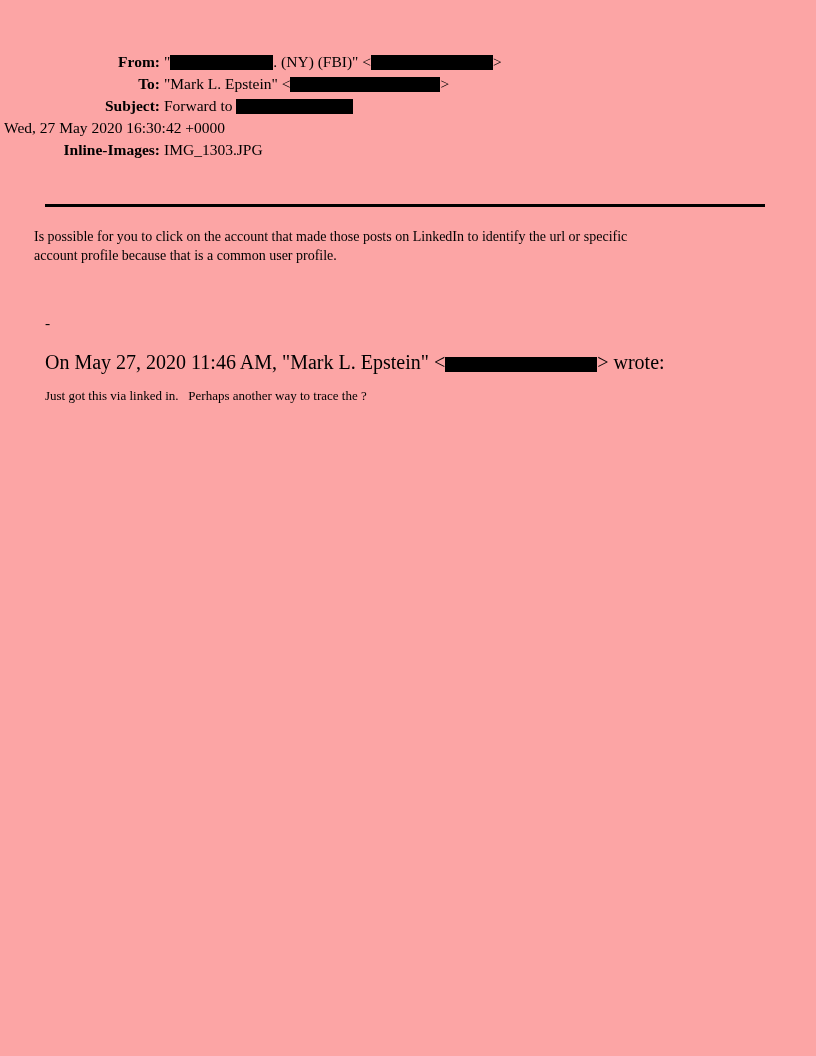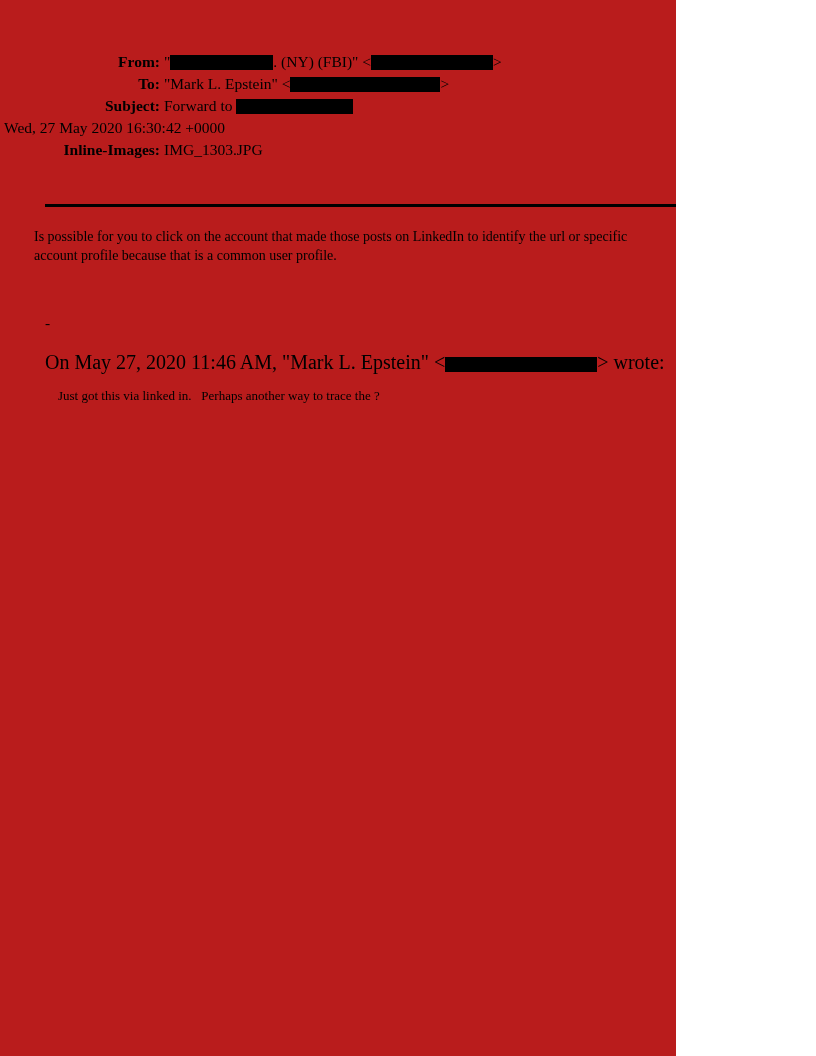--- a/index.html
+++ b/index.html
@@ -1,22 +1,22 @@
 <!DOCTYPE html>
 <html><head>
 <meta charset="utf-8">
 <title>Email Document</title>
 <style>
   * { margin: 0; padding: 0; box-sizing: border-box; }
   html, body { background: #ffffff; }
   .page {
     position: relative;
-    width: 676px;
+    width: 816px;
     height: 1056px;
-    background: #b91c1c;
+    background: #fca5a5;
     color: #000000;
     font-family: "Liberation Serif", "DejaVu Serif", serif;
     overflow: hidden;
     text-decoration: underline;
   }
 
   
   .email-header {
     position: absolute;
     top: 51px;
@@ -79,21 +79,21 @@
     top: 352px;
     left: 45px;
     font-size: 20px;
     line-height: 20px;
     white-space: nowrap;
   }
 
   .quoted-text {
     position: absolute;
     top: 388px;
-    left: 58px;
+    left: 45px;
     font-size: 13px;
     line-height: 16px;
     white-space: pre;
   }
 </style>
 </head>
 <body>
 
 <div class="page">
 

